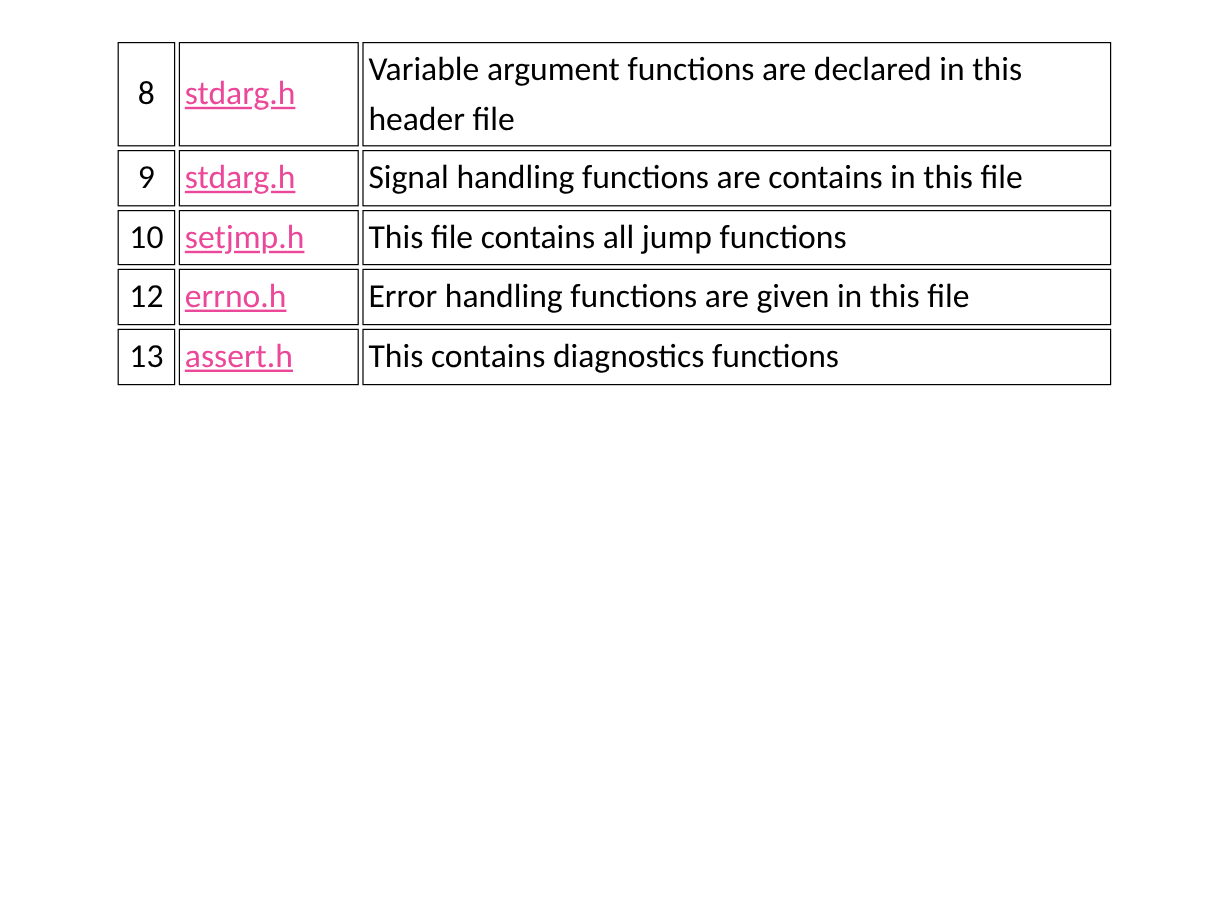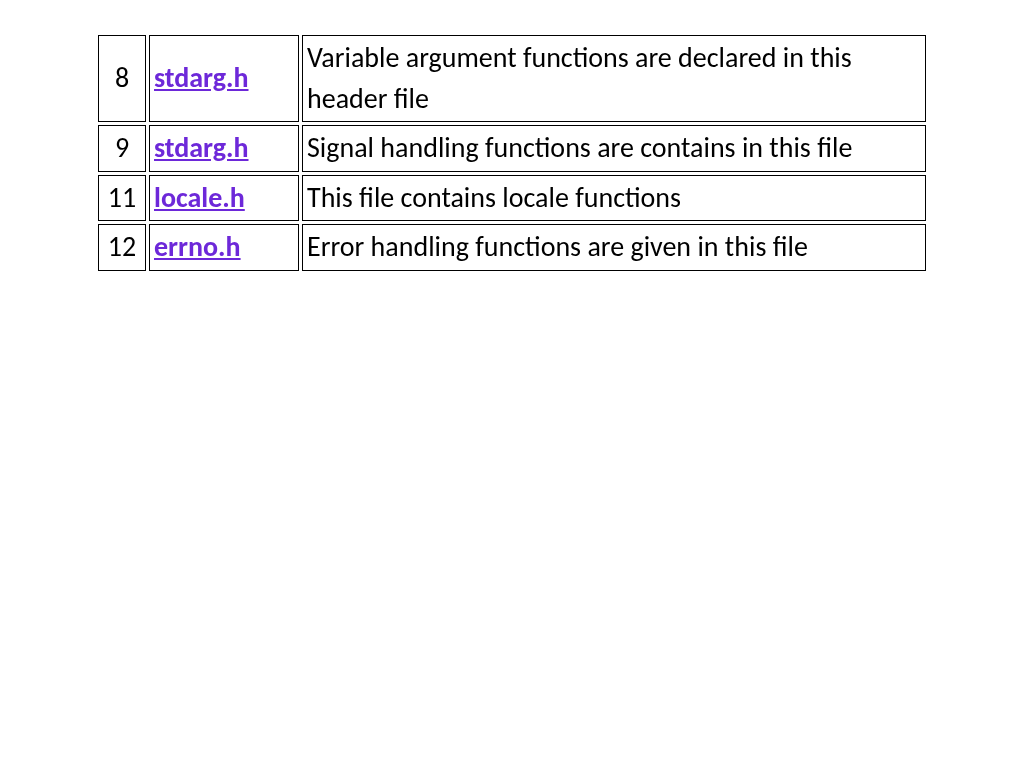--- a/index.html
+++ b/index.html
@@ -30,23 +30,23 @@
   td.num {
     text-align: center;
     width: 38px;
     white-space: nowrap;
   }
   td.name {
     width: 140px;
     white-space: nowrap;
   }
   td.name a {
-    color: #6d28d9;
+    color: #ec4899;
     text-decoration: underline;
-    font-weight: 700;
+    font-weight: 400;
   }
   td.desc {
     width: auto;
   }
 </style>
 </head>
 <body>
 
 <div class="page">
   <table>
@@ -55,24 +55,29 @@
         <td class="num">8</td>
         <td class="name"><a href="#">stdarg.h</a></td>
         <td class="desc">Variable argument functions are declared in this header file</td>
       </tr>
       <tr>
         <td class="num">9</td>
         <td class="name"><a href="#">stdarg.h</a></td>
         <td class="desc">Signal handling functions are contains in this file</td>
       </tr>
       <tr>
-        <td class="num">11</td>
-        <td class="name"><a href="#">locale.h</a></td>
-        <td class="desc">This file contains locale functions</td>
+        <td class="num">10</td>
+        <td class="name"><a href="#">setjmp.h</a></td>
+        <td class="desc">This file contains all jump functions</td>
       </tr>
       <tr>
         <td class="num">12</td>
         <td class="name"><a href="#">errno.h</a></td>
         <td class="desc">Error handling functions are given in this file</td>
       </tr>
+      <tr>
+        <td class="num">13</td>
+        <td class="name"><a href="#">assert.h</a></td>
+        <td class="desc">This contains diagnostics functions</td>
+      </tr>
     </tbody>
   </table>
 </div>
 
 </body></html>

